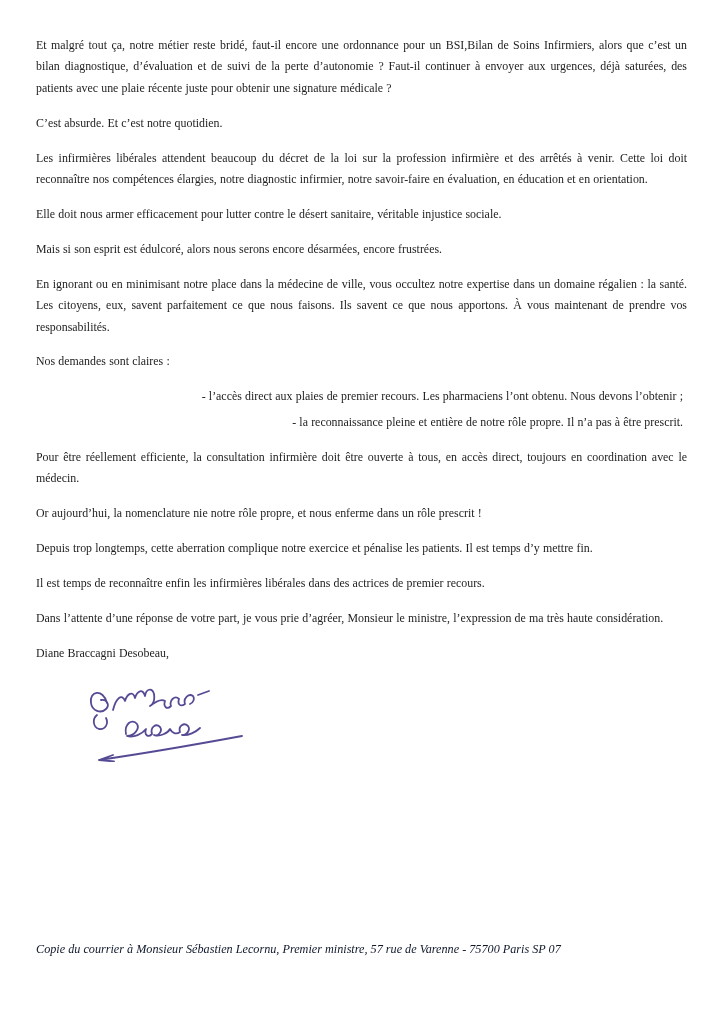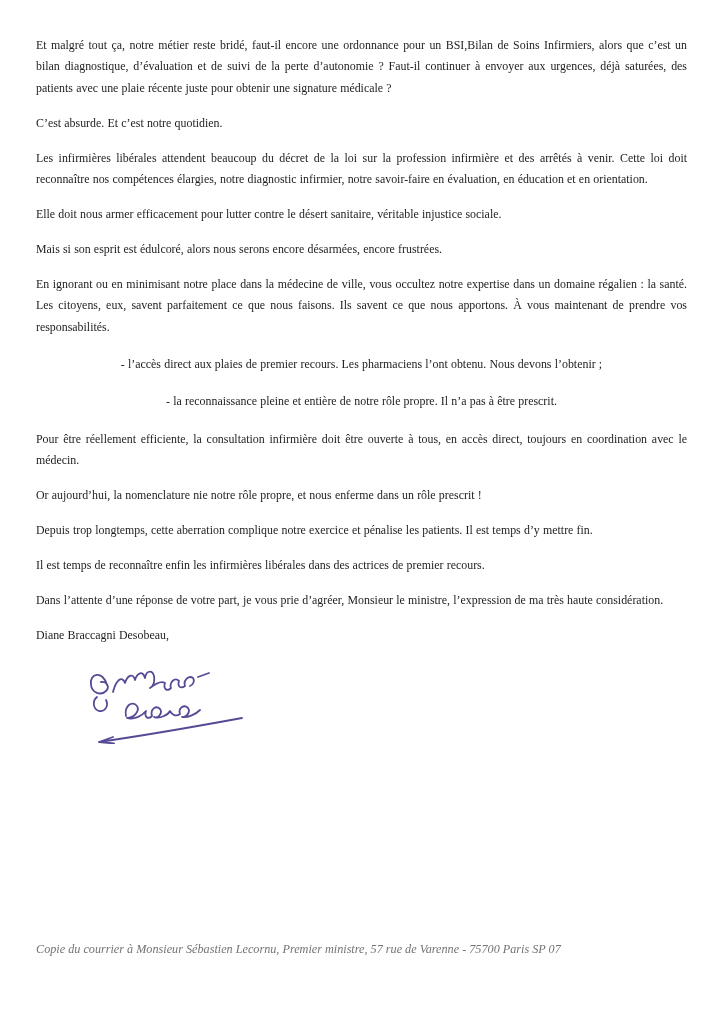--- a/index.html
+++ b/index.html
@@ -27,22 +27,22 @@
     margin: 0 0 13.5px 0;
     font-size: 11.9px;
     line-height: 21.4px;
     text-align: justify;
     word-spacing: 0.02em;
   }
   .demands-list {
     margin: 0 0 13.5px 0;
   }
   .demands-list p {
-    margin: 16px;
-    text-align: center;
+    margin: 4px;
+    text-align: right;
   }
   .signer p {
     margin: 0;
     text-align: left;
   }
   .signature-wrap {
     margin: 12px 0 0 46px;
     width: 175px;
     height: 86px;
   }
@@ -51,36 +51,37 @@
     width: 175px;
     height: 86px;
   }
   .footer-note {
     position: absolute;
     left: 36px;
     top: 929px;
     font-style: italic;
     font-size: 12.2px;
     line-height: 16px;
-    color: #737373;
+    color: #0f172a;
     white-space: nowrap;
   }
 </style>
 </head>
 <body>
 
 <div class="page">
   <div class="letter-body">
 
     <p>Et malgré tout ça, notre métier reste bridé, faut-il encore une ordonnance pour un BSI,Bilan de Soins Infirmiers, alors que c’est un bilan diagnostique, d’évaluation et de suivi de la perte d’autonomie ? Faut-il continuer à envoyer aux urgences, déjà saturées, des patients avec une plaie récente juste pour obtenir une signature médicale ?</p>
     <p>C’est absurde. Et c’est notre quotidien.</p>
     <p>Les infirmières libérales attendent beaucoup du décret de la loi sur la profession infirmière et des arrêtés à venir. Cette loi doit reconnaître nos compétences élargies, notre diagnostic infirmier, notre savoir-faire en évaluation, en éducation et en orientation.</p>
     <p>Elle doit nous armer efficacement pour lutter contre le désert sanitaire, véritable injustice sociale.</p>
     <p>Mais si son esprit est édulcoré, alors nous serons encore désarmées, encore frustrées.</p>
     <p>En ignorant ou en minimisant notre place dans la médecine de ville, vous occultez notre expertise dans un domaine régalien : la santé. Les citoyens, eux, savent parfaitement ce que nous faisons. Ils savent ce que nous apportons. À vous maintenant de prendre vos responsabilités.</p>
+    <p>Nos demandes sont claires :</p>
 
     <div class="demands-list">
       <p>- l’accès direct aux plaies de premier recours. Les pharmaciens l’ont obtenu. Nous devons l’obtenir ;</p>
       <p>- la reconnaissance pleine et entière de notre rôle propre. Il n’a pas à être prescrit.</p>
     </div>
 
     <p>Pour être réellement efficiente, la consultation infirmière doit être ouverte à tous, en accès direct, toujours en coordination avec le médecin.</p>
     <p>Or aujourd’hui, la nomenclature nie notre rôle propre, et nous enferme dans un rôle prescrit !</p>
     <p>Depuis trop longtemps, cette aberration complique notre exercice et pénalise les patients. Il est temps d’y mettre fin.</p>
     <p>Il est temps de reconnaître enfin les infirmières libérales dans des actrices de premier recours.</p>

